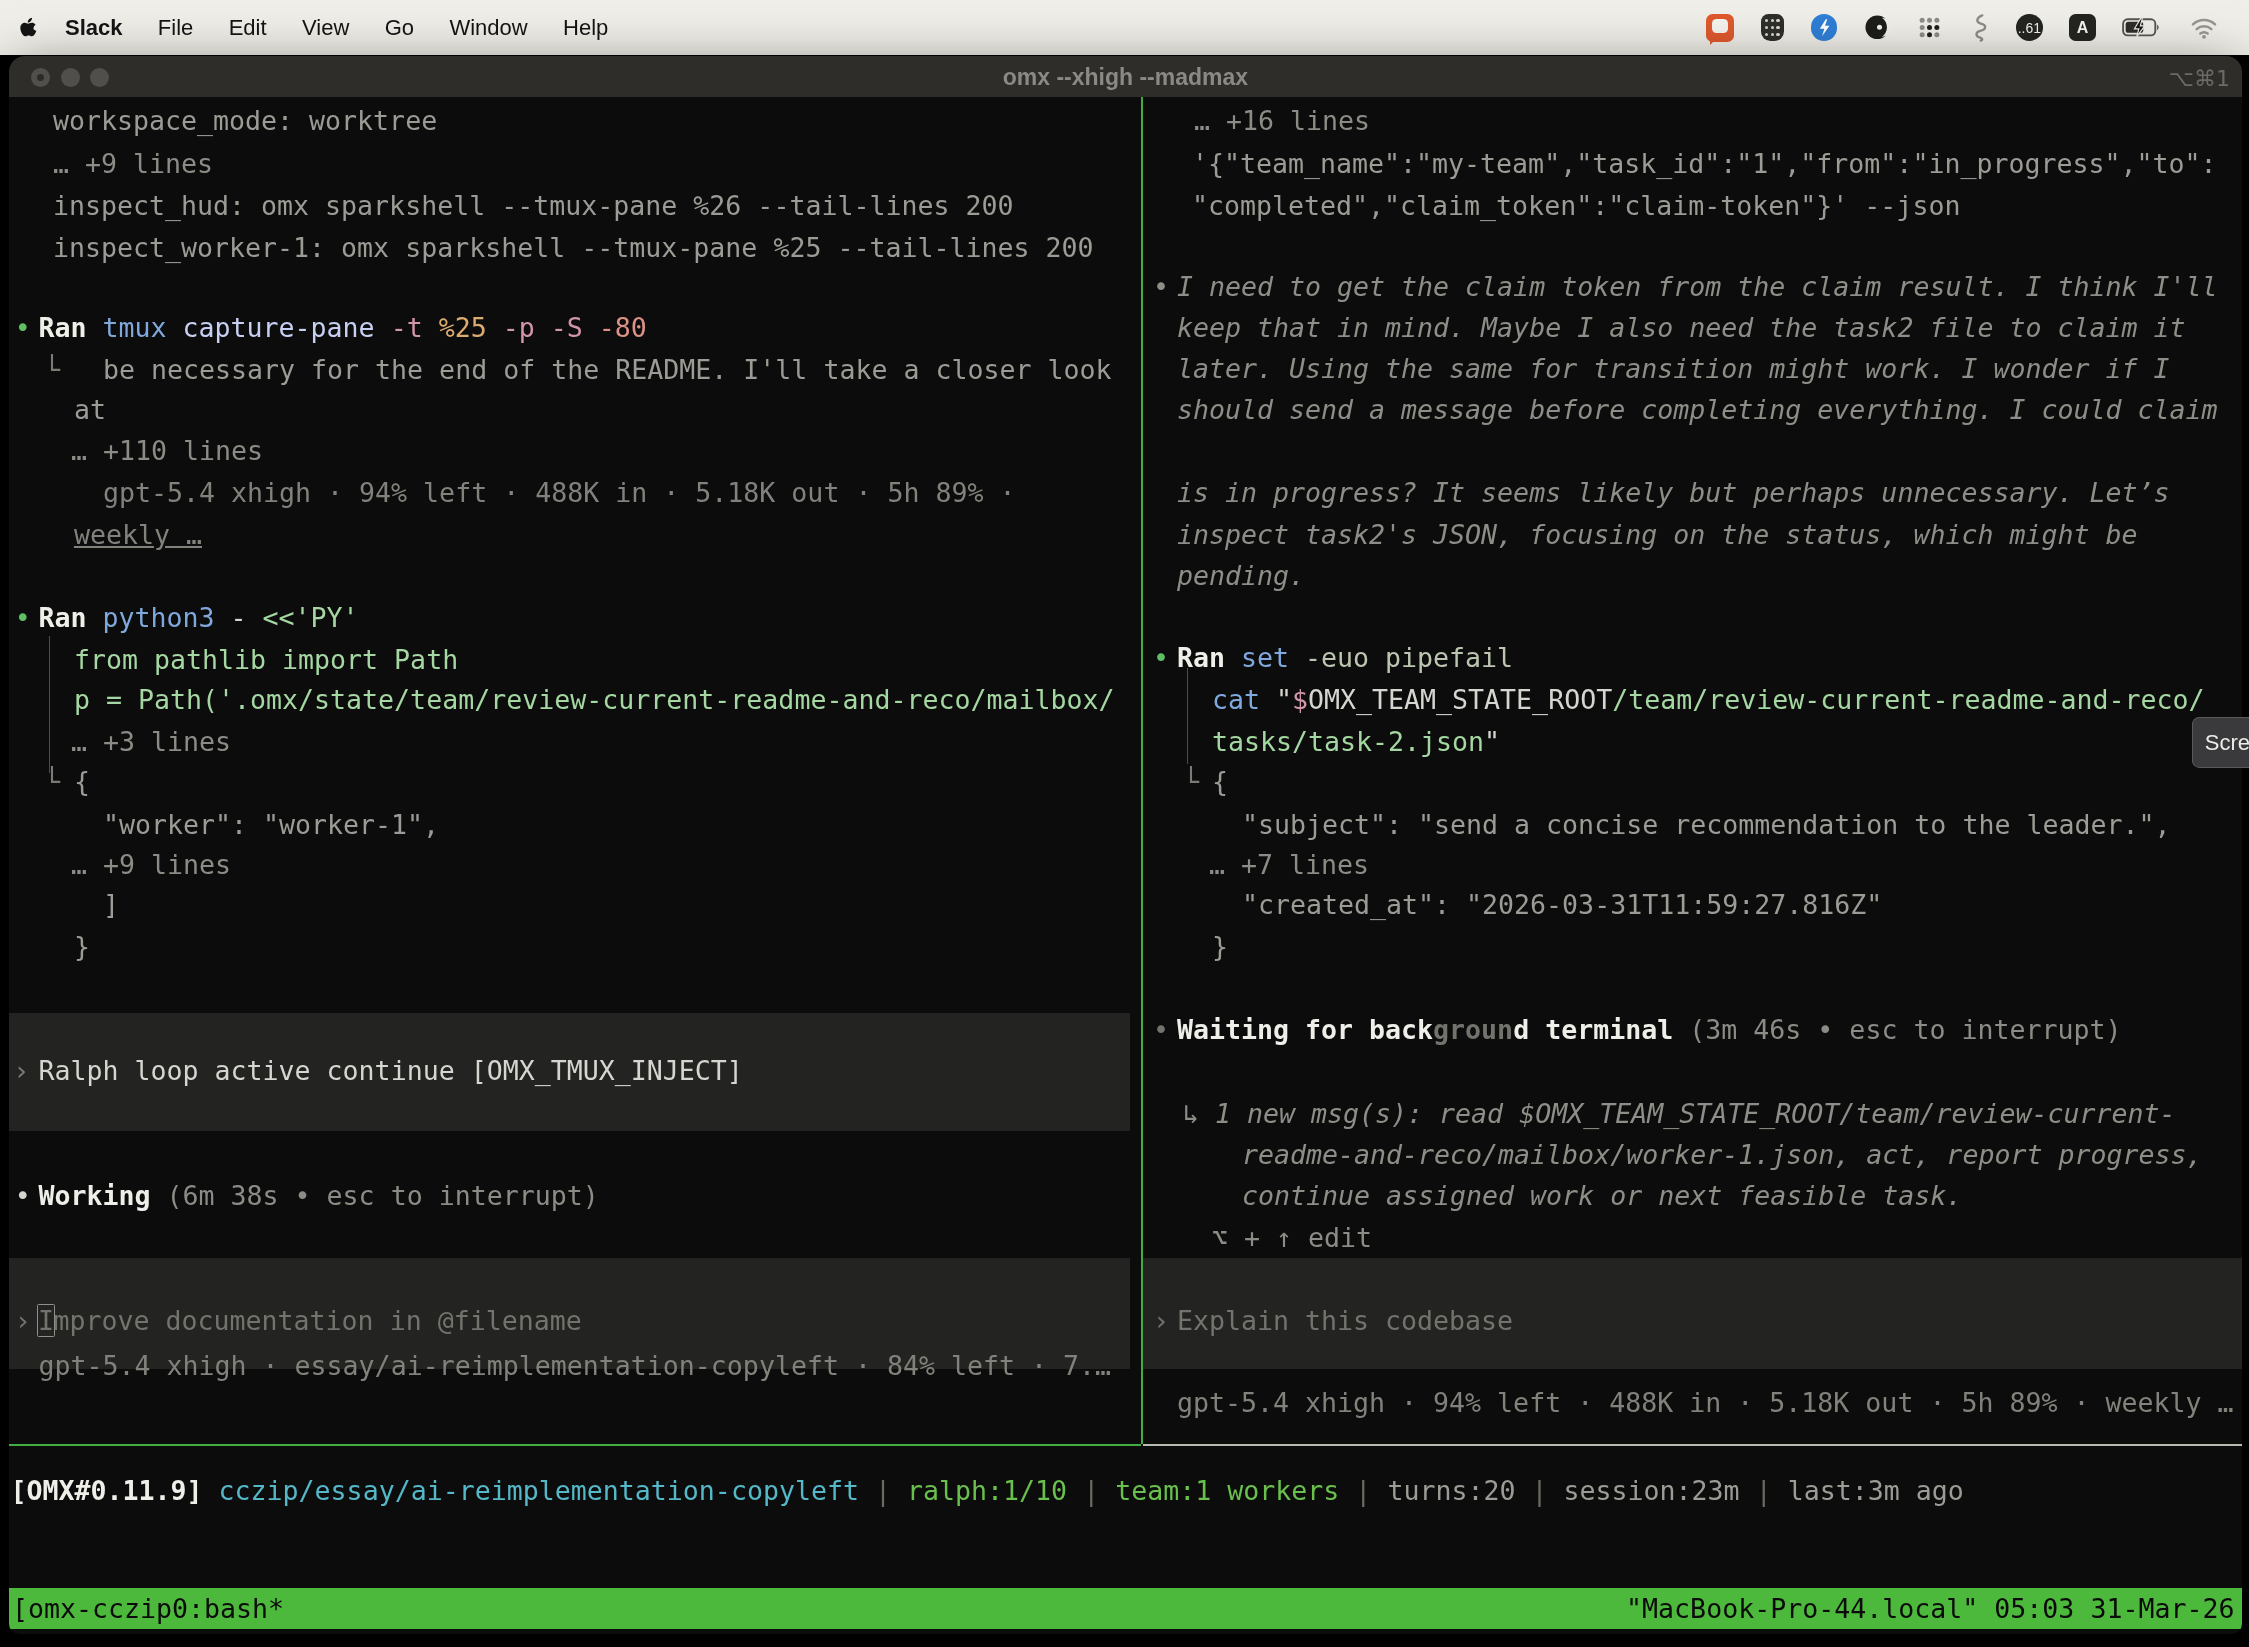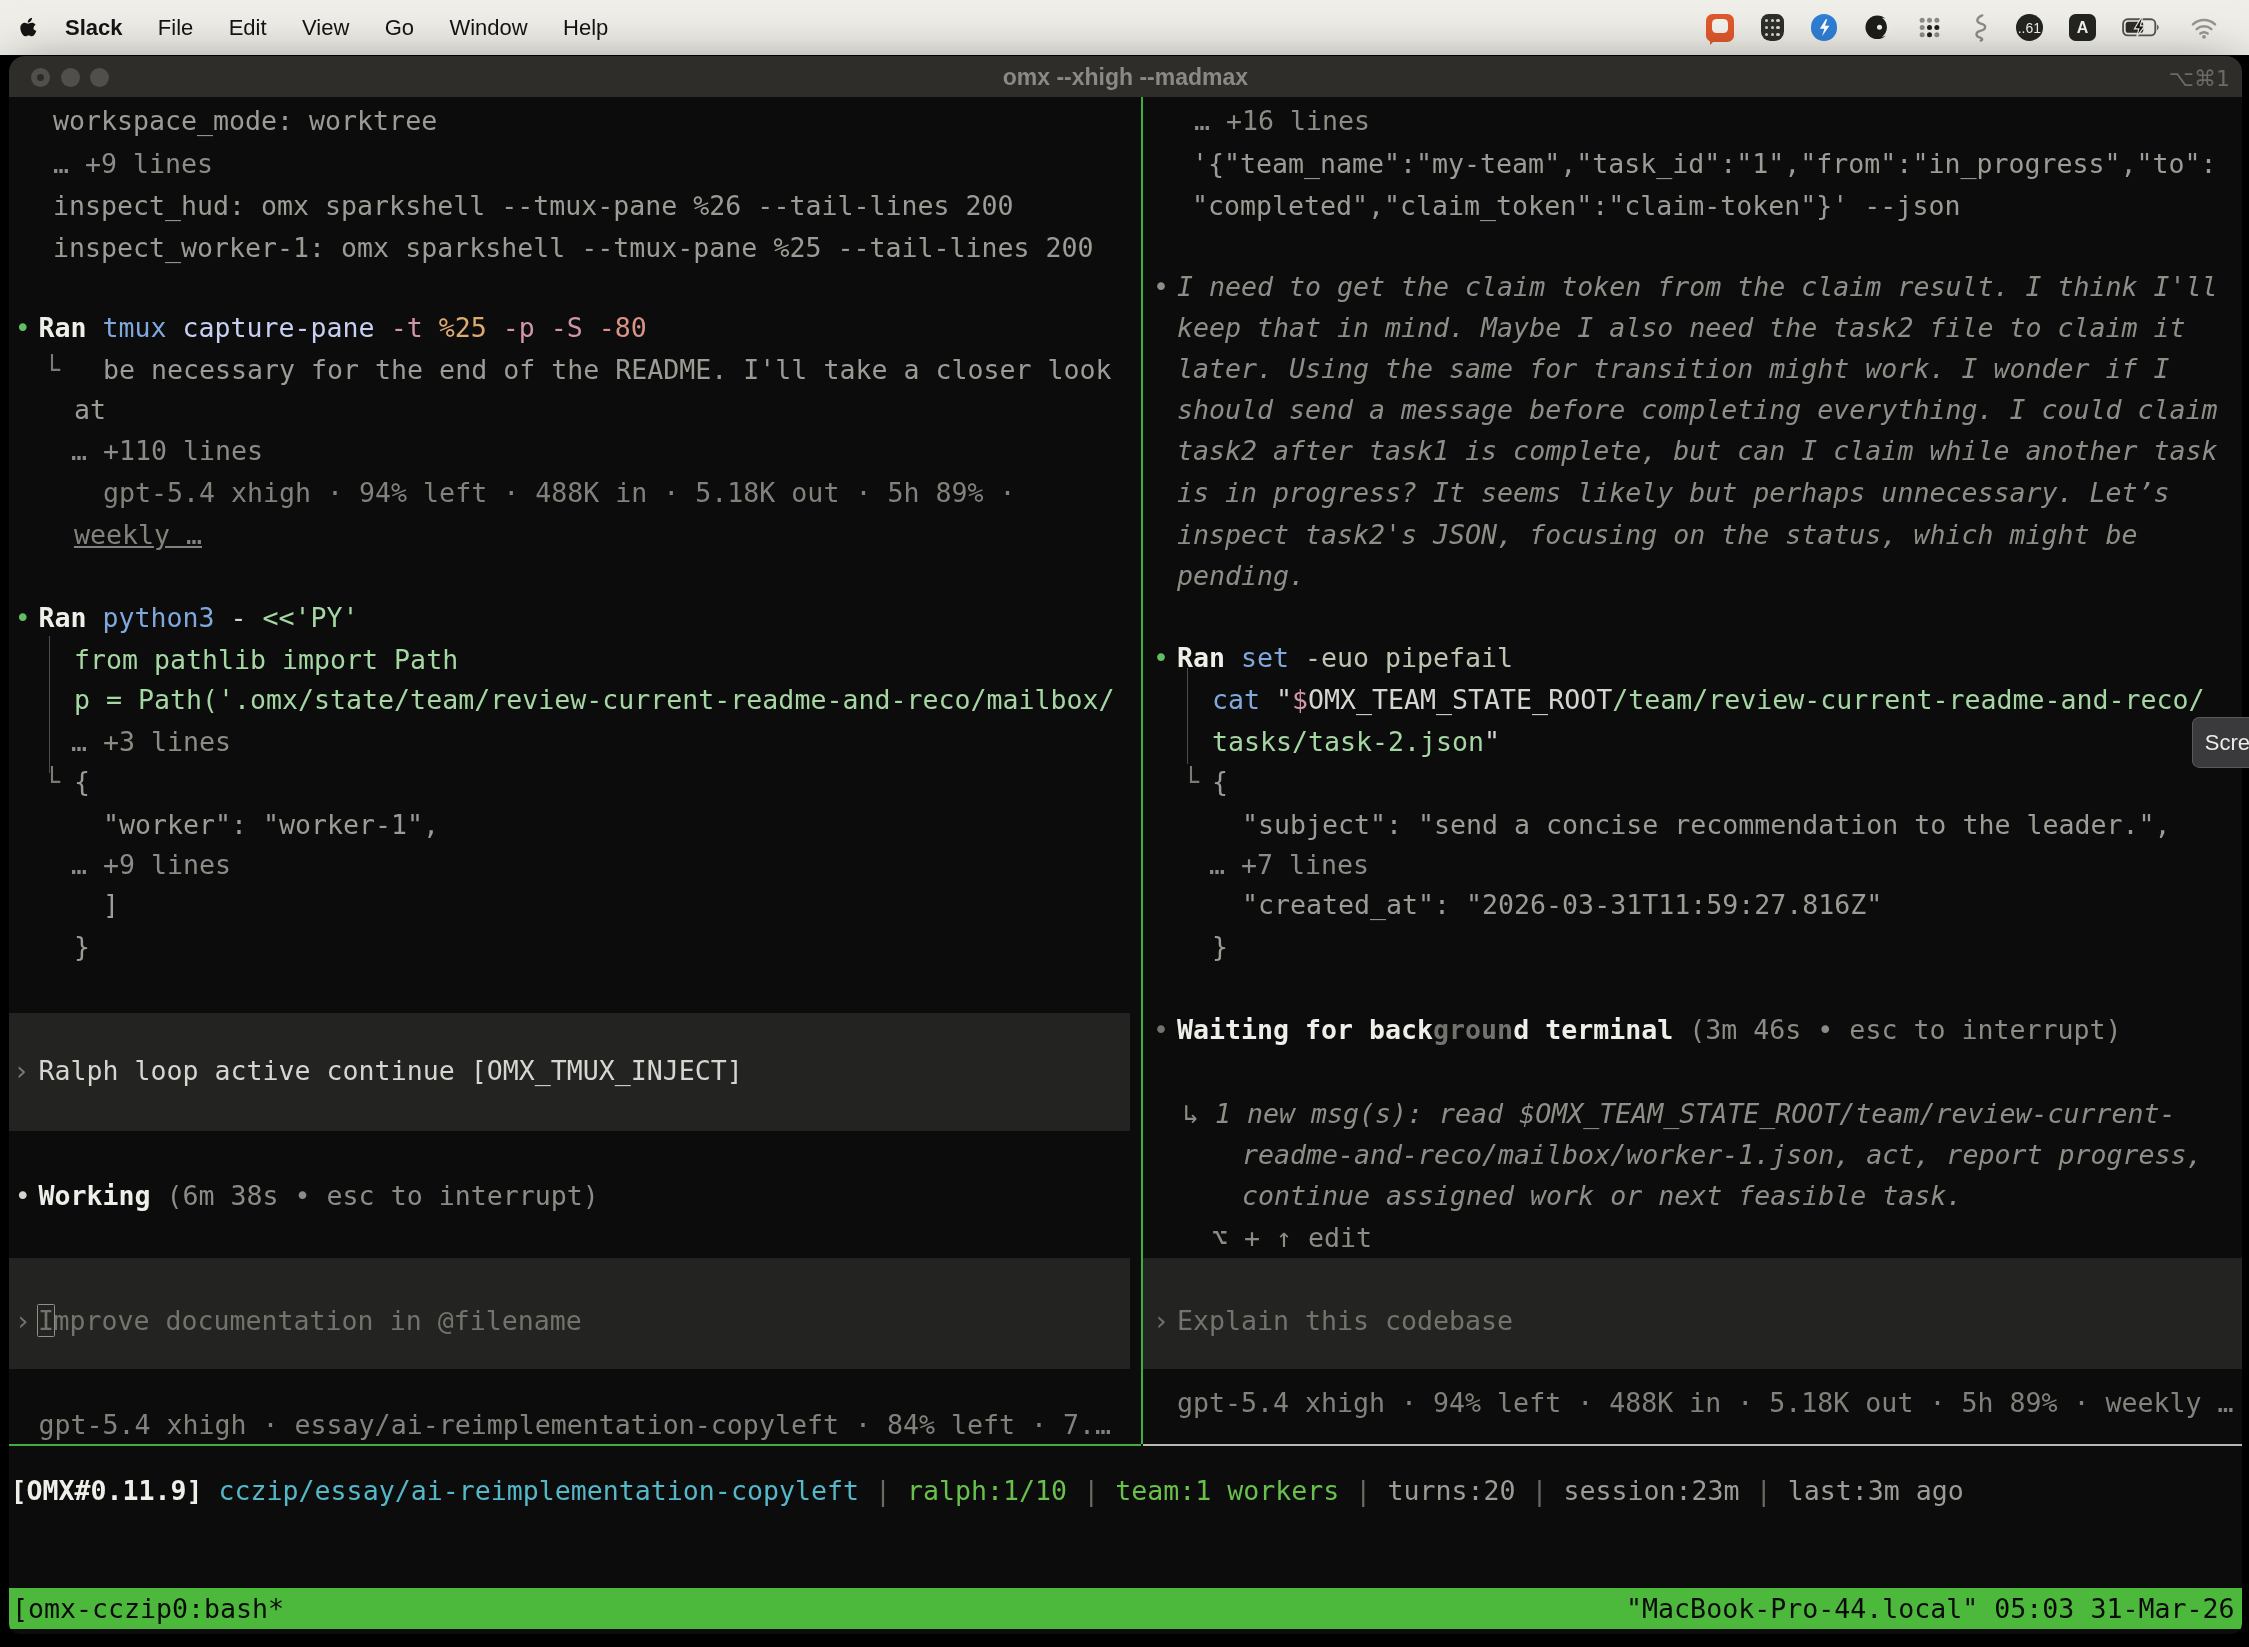--- a/index.html
+++ b/index.html
@@ -183,30 +183,29 @@
       <div class="trun" style="left: 94px; top: 753px;"><span style="color: rgb(156, 156, 150);">"worker": "worker-1",</span></div>
       <div class="trun" style="left: 62px; top: 793px;"><span style="color: rgb(140, 140, 134);">… +9 lines</span></div>
       <div class="trun" style="left: 94px; top: 833px;"><span style="color: rgb(156, 156, 150);">]</span></div>
       <div class="trun" style="left: 65px; top: 875px;"><span style="color: rgb(156, 156, 150);">}</span></div>
       <div class="trun" style="left: 4.4px; top: 999px;"><span style="color: rgb(123, 123, 117);">›</span></div>
       <div class="trun" style="left: 29.5px; top: 999px;"><span style="color: rgb(214, 214, 208);">Ralph loop active continue [OMX_TMUX_INJECT]</span></div>
       <div class="trun" style="left: 5.9px; top: 1124px;"><span style="color: rgb(214, 214, 208);">•</span></div>
       <div class="trun" style="left: 29.5px; top: 1124px;"><span style="color: rgb(239, 239, 233); font-weight: bold;">Working </span><span style="color: rgb(140, 140, 134);">(6m 38s • esc to interrupt)</span></div>
       <div class="trun" style="left: 5.9px; top: 1249px;"><span style="color: rgb(115, 115, 109);">›</span></div>
       <div class="trun" style="left: 29.5px; top: 1249px;"><span class="cur" style="color: rgb(115, 115, 109);">I</span><span style="color: rgb(115, 115, 109);">mprove documentation in @filename</span></div>
-      <div class="trun" style="left: 29.5px; top: 1353px;"><span style="color: rgb(130, 130, 124);">gpt-5.4 xhigh · essay/ai-reimplementation-copyleft · 84% left · 7.…</span></div>
+      <div class="trun" style="left: 29.5px; top: 1294px;"><span style="color: rgb(130, 130, 124);">gpt-5.4 xhigh · essay/ai-reimplementation-copyleft · 84% left · 7.…</span></div>
       <div class="trun" style="left: 1185px; top: 49px;"><span style="color: rgb(140, 140, 134);">… +16 lines</span></div>
       <div class="trun" style="left: 1183px; top: 92px;"><span style="color: rgb(156, 156, 150);">'{"team_name":"my-team","task_id":"1","from":"in_progress","to":</span></div>
       <div class="trun" style="left: 1183px; top: 134px;"><span style="color: rgb(156, 156, 150);">"completed","claim_token":"claim-token"}' --json</span></div>
       <div class="trun" style="left: 1144px; top: 215px;"><span style="color: rgb(142, 142, 136);">•</span></div>
       <div class="trun" style="left: 1168px; top: 215px;"><span style="color: rgb(142, 142, 136); font-style: italic;">I need to get the claim token from the claim result. I think I'll</span></div>
       <div class="trun" style="left: 1168px; top: 256px;"><span style="color: rgb(142, 142, 136); font-style: italic;">keep that in mind. Maybe I also need the task2 file to claim it</span></div>
       <div class="trun" style="left: 1168px; top: 297px;"><span style="color: rgb(142, 142, 136); font-style: italic;">later. Using the same for transition might work. I wonder if I</span></div>
       <div class="trun" style="left: 1168px; top: 338px;"><span style="color: rgb(142, 142, 136); font-style: italic;">should send a message before completing everything. I could claim</span></div>
-      <div class="trun" style="left: 1168px; top: 379px;"><span style="color: rgb(142, 142, 136); font-style: italic;">task2 after task1 is complete, but can I claim while another task</span></div>
       <div class="trun" style="left: 1168px; top: 421px;"><span style="color: rgb(142, 142, 136); font-style: italic;">is in progress? It seems likely but perhaps unnecessary. Let’s</span></div>
       <div class="trun" style="left: 1168px; top: 463px;"><span style="color: rgb(142, 142, 136); font-style: italic;">inspect task2's JSON, focusing on the status, which might be</span></div>
       <div class="trun" style="left: 1168px; top: 504px;"><span style="color: rgb(142, 142, 136); font-style: italic;">pending.</span></div>
       <div class="trun" style="left: 1144px; top: 586px;"><span style="color: rgb(95, 191, 99);">•</span></div>
       <div class="trun" style="left: 1168px; top: 586px;"><span style="color: rgb(239, 239, 233); font-weight: bold;">Ran </span><span style="color: rgb(127, 168, 220);">set </span><span style="color: rgb(188, 197, 176);">-euo pipefail</span></div>
       <div class="trun" style="left: 1203px; top: 628px;"><span style="color: rgb(127, 168, 220);">cat </span><span style="color: rgb(214, 214, 208);">"</span><span style="color: rgb(211, 149, 169);">$</span><span style="color: rgb(214, 214, 208);">OMX_TEAM_STATE_ROOT</span><span style="color: rgb(165, 215, 162);">/team/review-current-readme-and-reco/</span></div>
       <div class="trun" style="left: 1203px; top: 670px;"><span style="color: rgb(165, 215, 162);">tasks/task-2.json</span><span style="color: rgb(214, 214, 208);">"</span></div>
       <div class="trun" style="left: 1174px; top: 710px;"><span style="color: rgb(123, 123, 117);">└</span></div>
       <div class="trun" style="left: 1203px; top: 710px;"><span style="color: rgb(156, 156, 150);">{</span></div>
       <div class="trun" style="left: 1233px; top: 753px;"><span style="color: rgb(156, 156, 150);">"subject": "send a concise recommendation to the leader.",</span></div>

